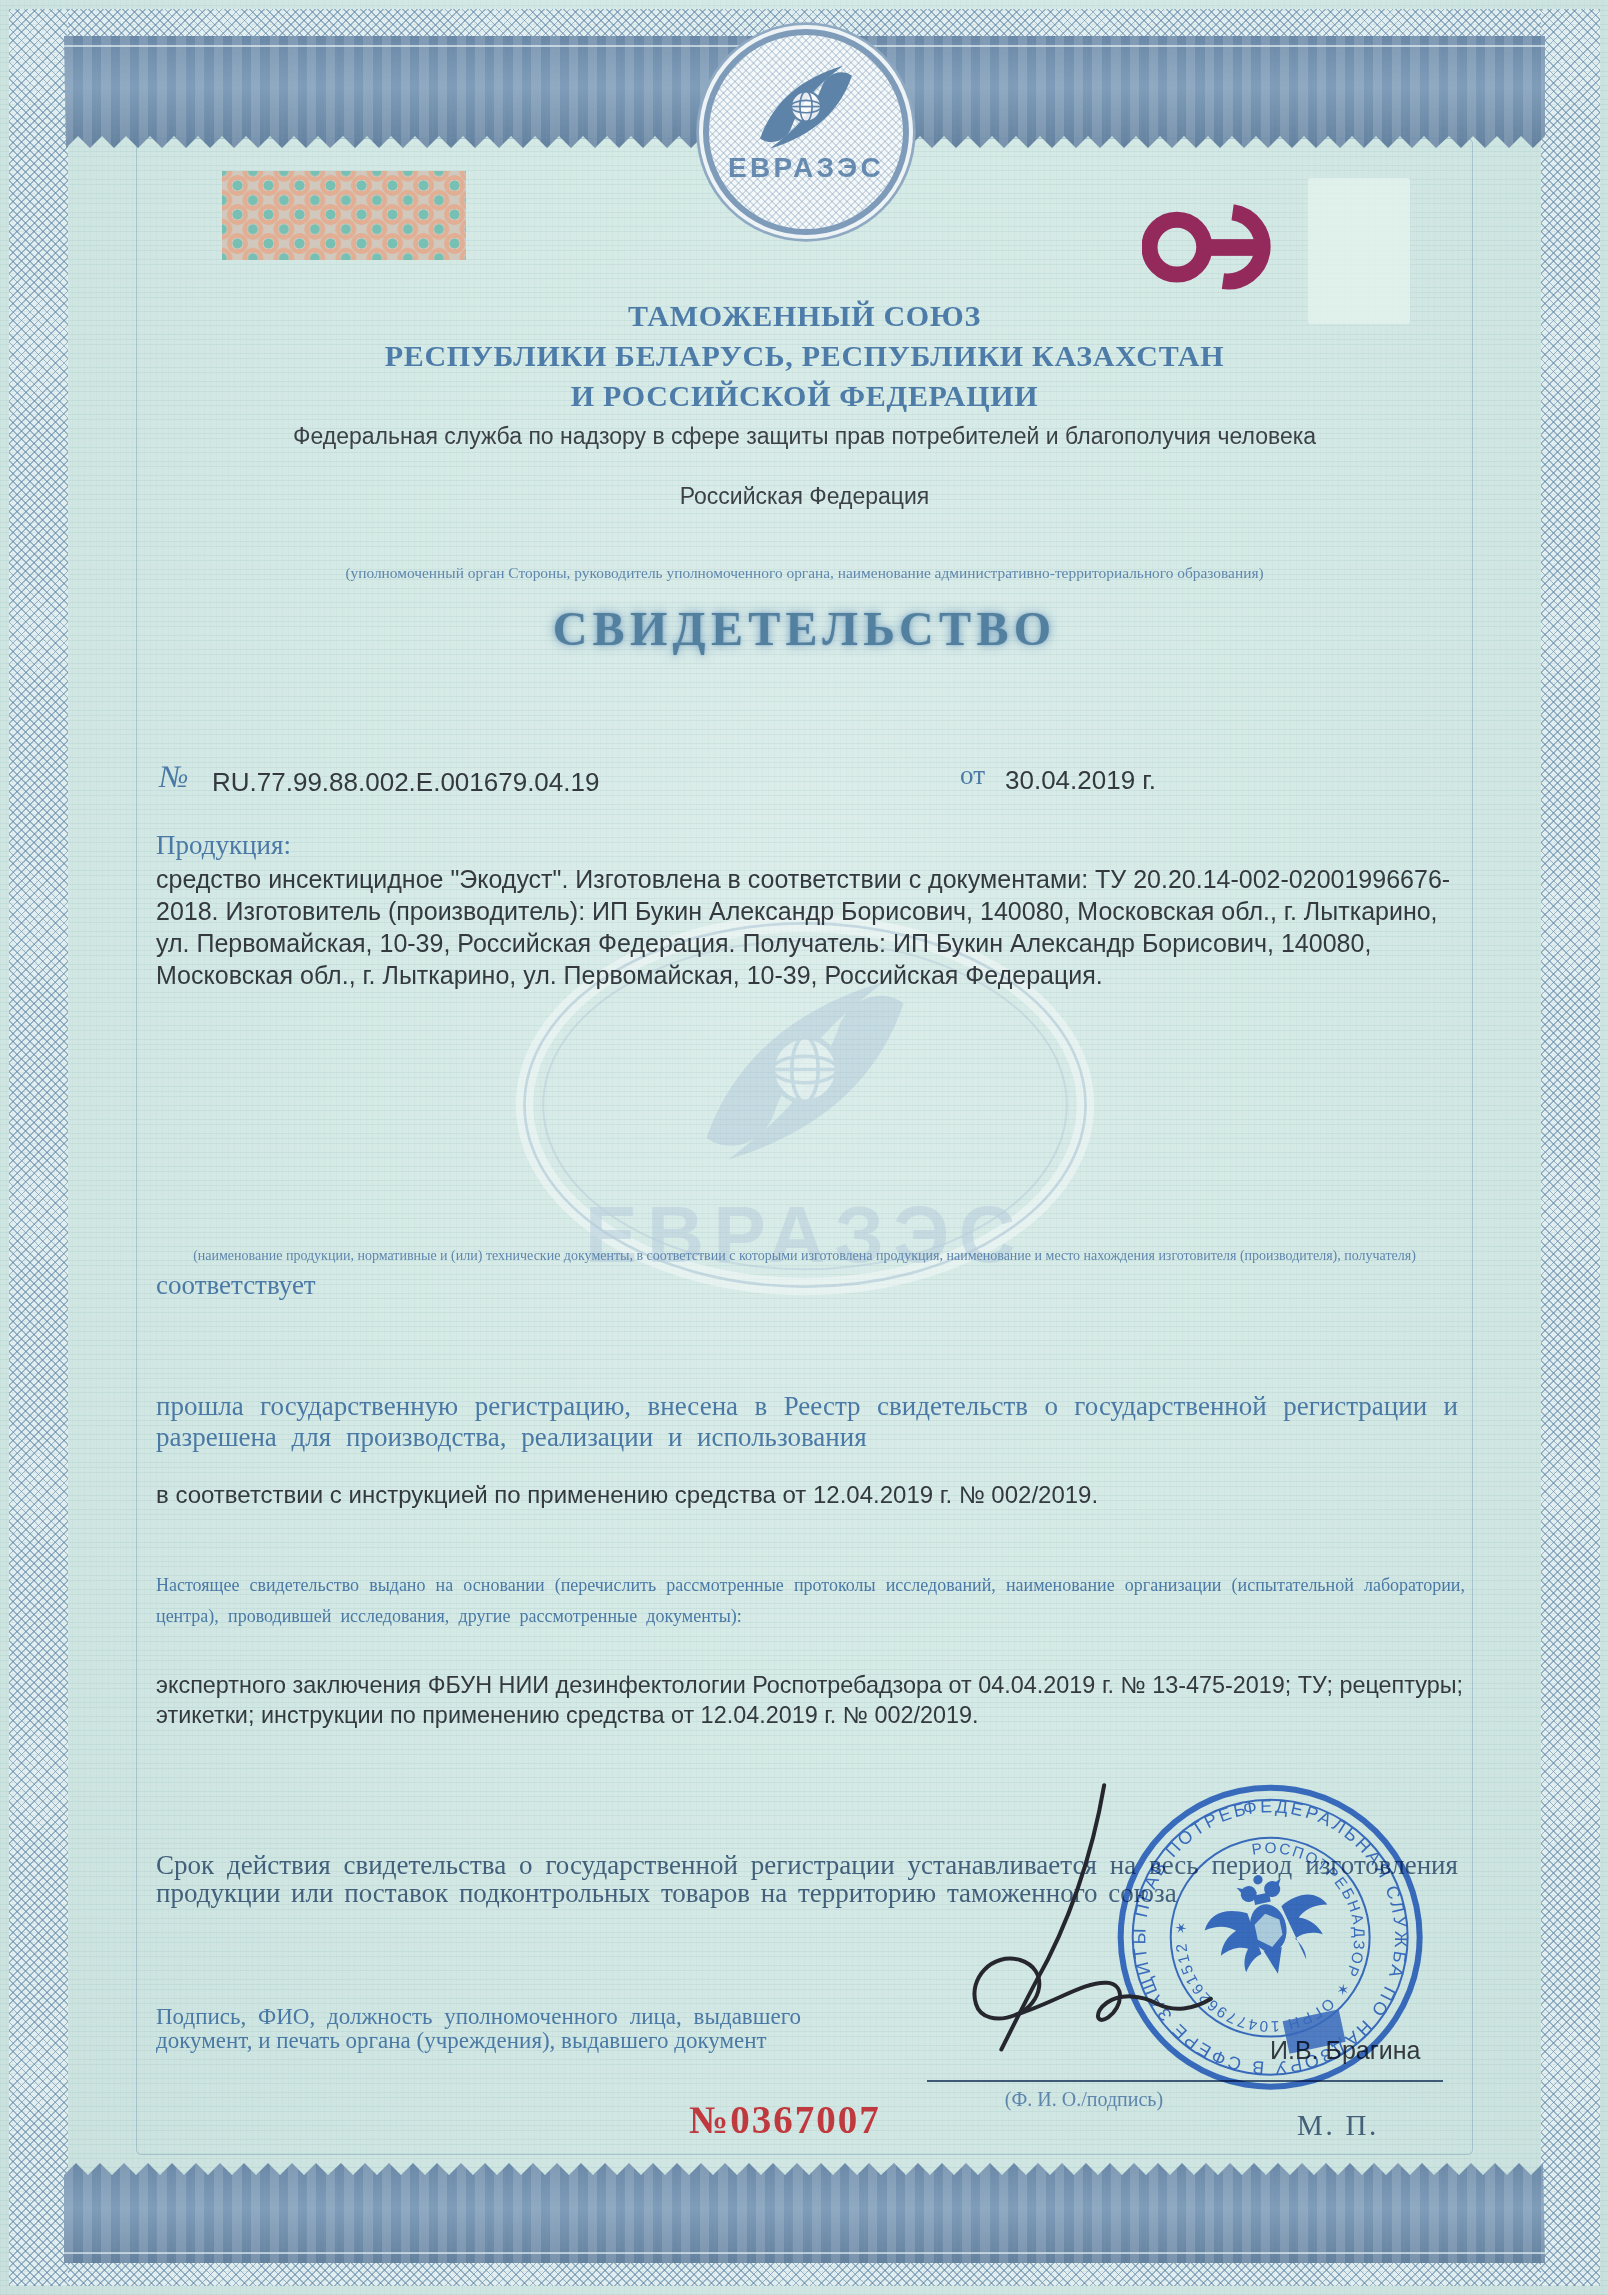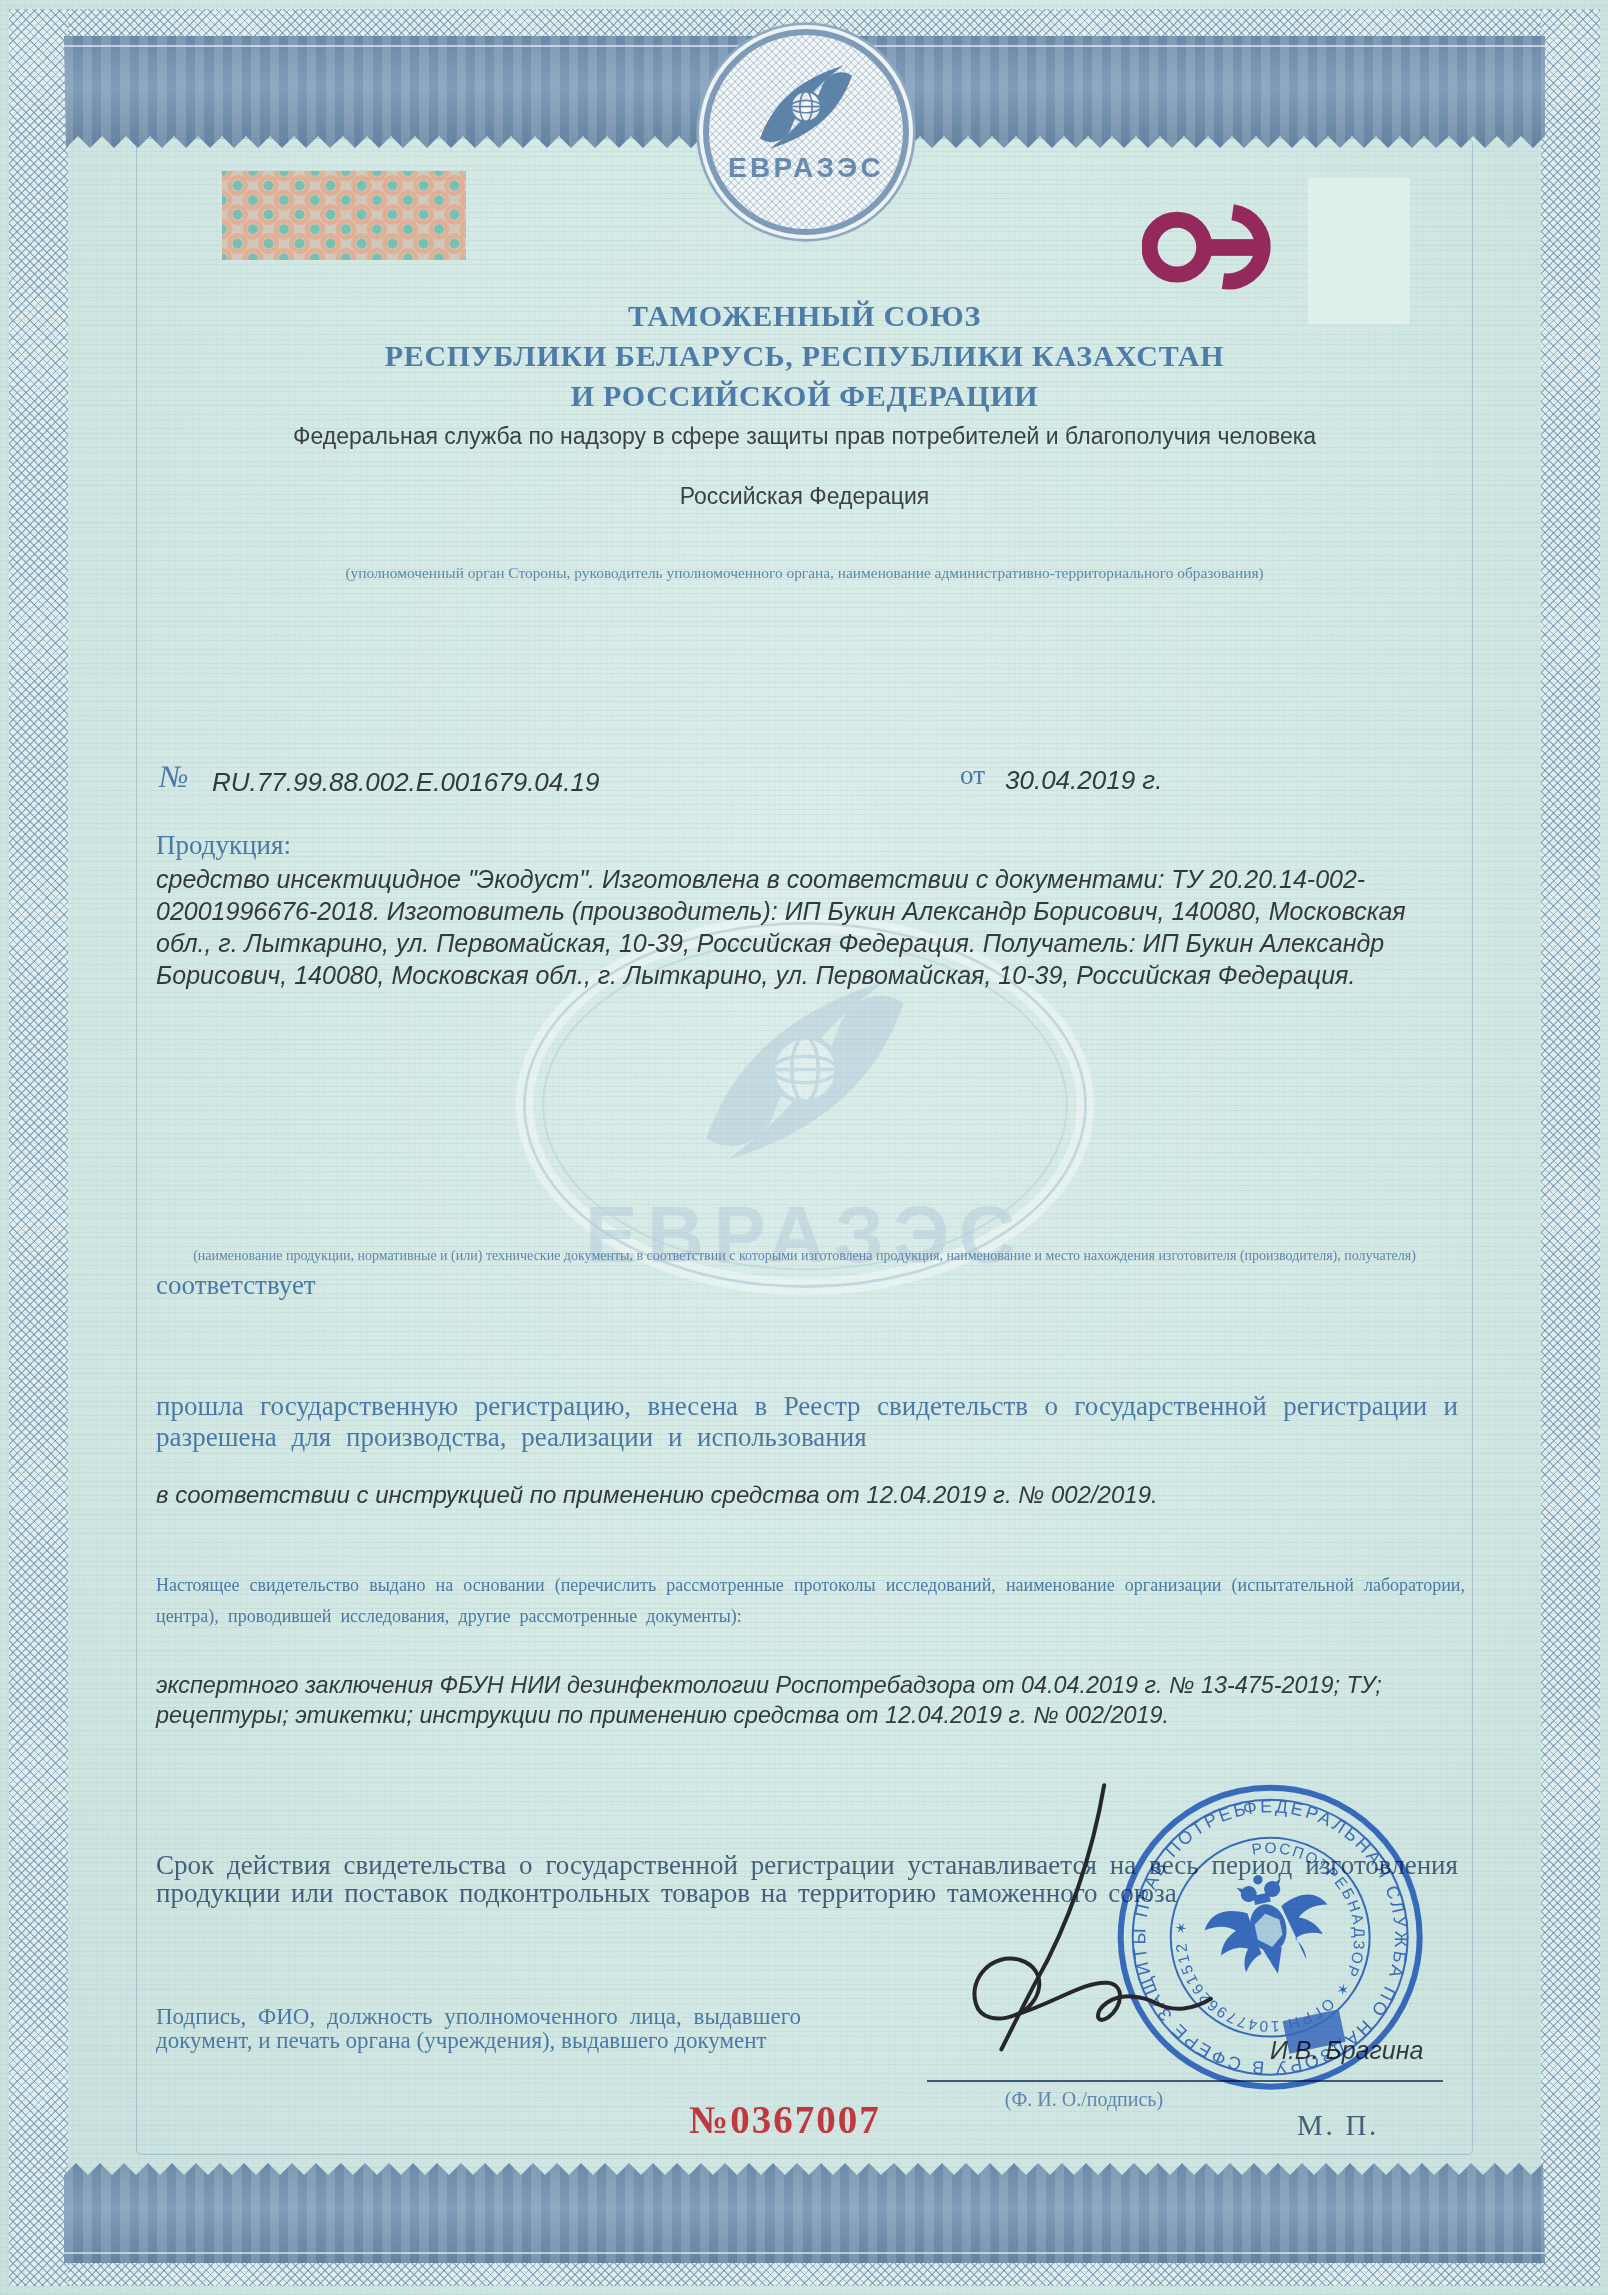--- a/index.html
+++ b/index.html
@@ -70,21 +70,21 @@
   }
   .se-mark{position:absolute; left:1142px; top:199px; width:134px; height:97px; z-index:4; color:#942a5c;}
   .light-patch{
     position:absolute; left:1308px; top:178px; width:102px; height:146px; z-index:3;
     background:rgba(228,243,236,.8); border-radius:2.7px;
   }
   
   .ctr{position:absolute; left:0; width:100%; text-align:center; z-index:5;}
   .abs{position:absolute; z-index:5;}
   .tpl{color:#4a79a5; font-family:"Liberation Serif", serif;}
-  .fill{color:#33393f; font-family:"Liberation Sans", sans-serif;font-style:italic;}
+  .fill{color:#33393f; font-family:"Liberation Sans", sans-serif;}
   .h-serif{font-weight:bold; color:#4e7ca9; font-size:30px; letter-spacing:0.7px;}
   .h-sans{font-family:"Liberation Sans", sans-serif; color:#3b4147; font-size:23px;}
   .cap{color:#5e86ad; font-family:"Liberation Serif", serif;}
   .doc-title{
     font-weight:bold; color:#54809f; font-size:48px; letter-spacing:5.3px;
     text-shadow:0 0 10.7px rgba(85,135,180,.75), 0 0 2.7px rgba(85,135,180,.5);
   }
   .doc-subtitle{font-weight:bold; color:#4e7ca9; font-size:31px; letter-spacing:1.3px;}
   .just{text-align:justify;}
   
@@ -144,20 +144,21 @@
     <rect x="92" y="60" width="86" height="25" fill="currentColor"></rect>
   </svg>
 
   <div class="ctr h-serif" style="top:299px">ТАМОЖЕННЫЙ СОЮЗ</div>
   <div class="ctr h-serif" style="top:339px">РЕСПУБЛИКИ БЕЛАРУСЬ, РЕСПУБЛИКИ КАЗАХСТАН</div>
   <div class="ctr h-serif" style="top:379px">И РОССИЙСКОЙ ФЕДЕРАЦИИ</div>
   <div class="ctr h-sans" style="top:423px">Федеральная служба по надзору в сфере защиты прав потребителей и благополучия человека</div>
   <div class="ctr h-sans" style="top:483px">Российская Федерация</div>
   <div class="ctr cap" style="top:564px; font-size:15.4px">(уполномоченный орган Стороны, руководитель уполномоченного органа, наименование административно-территориального образования)</div>
 
+  <div class="ctr doc-title" style="top:601px">СВИДЕТЕЛЬСТВО</div>
 
   <div class="abs tpl" style="left:159px; top:759px; font-size:31px; font-style:italic">№</div>
   <div class="abs fill" style="left:212px; top:767px; font-size:26px">RU.77.99.88.002.Е.001679.04.19</div>
   <div class="abs tpl" style="left:960px; top:760px; font-size:27px">от</div>
   <div class="abs fill" style="left:1005px; top:765px; font-size:26px">30.04.2019 г.</div>
 
   <div class="abs tpl" style="left:156px; top:830px; font-size:27px">Продукция:</div>
   <div class="abs fill" style="left:156px; top:863px; width:1302px; font-size:25px; line-height:32px">средство инсектицидное "Экодуст". Изготовлена в соответствии с документами: ТУ 20.20.14-002-02001996676-2018. Изготовитель (производитель): ИП Букин Александр Борисович, 140080, Московская обл., г. Лыткарино, ул. Первомайская, 10-39, Российская Федерация.  Получатель: ИП Букин Александр Борисович, 140080, Московская обл., г. Лыткарино, ул. Первомайская, 10-39, Российская Федерация.</div>
 
   <svg class="watermark" viewBox="0 0 886 590">

